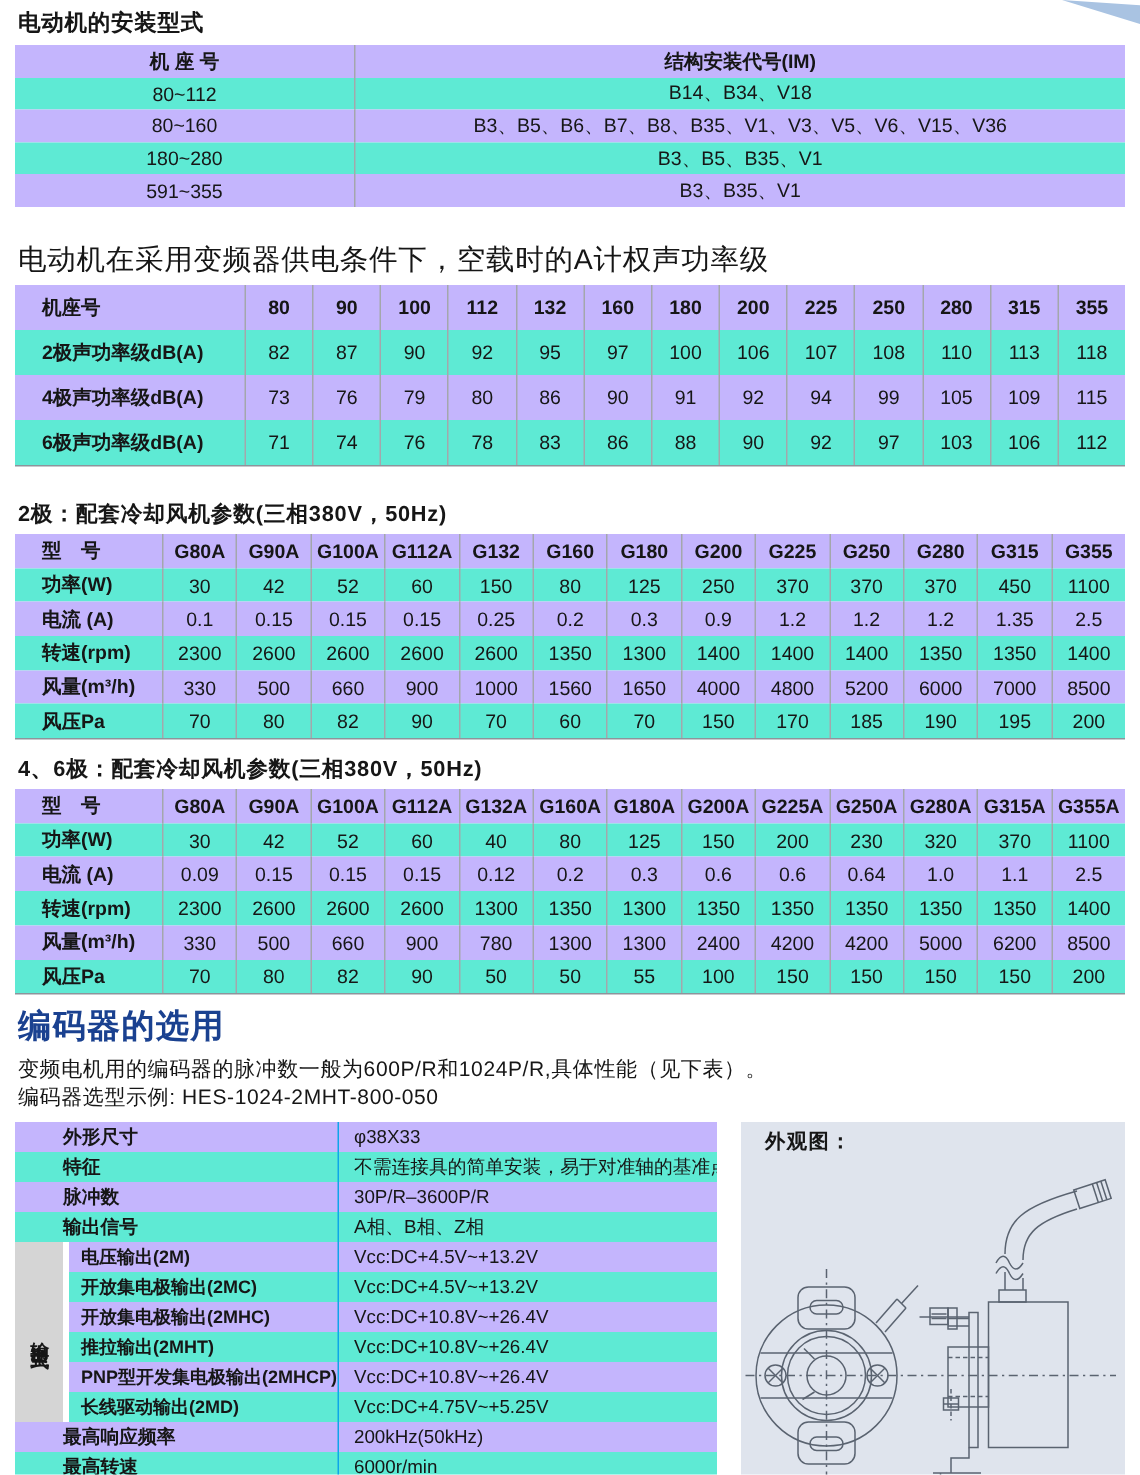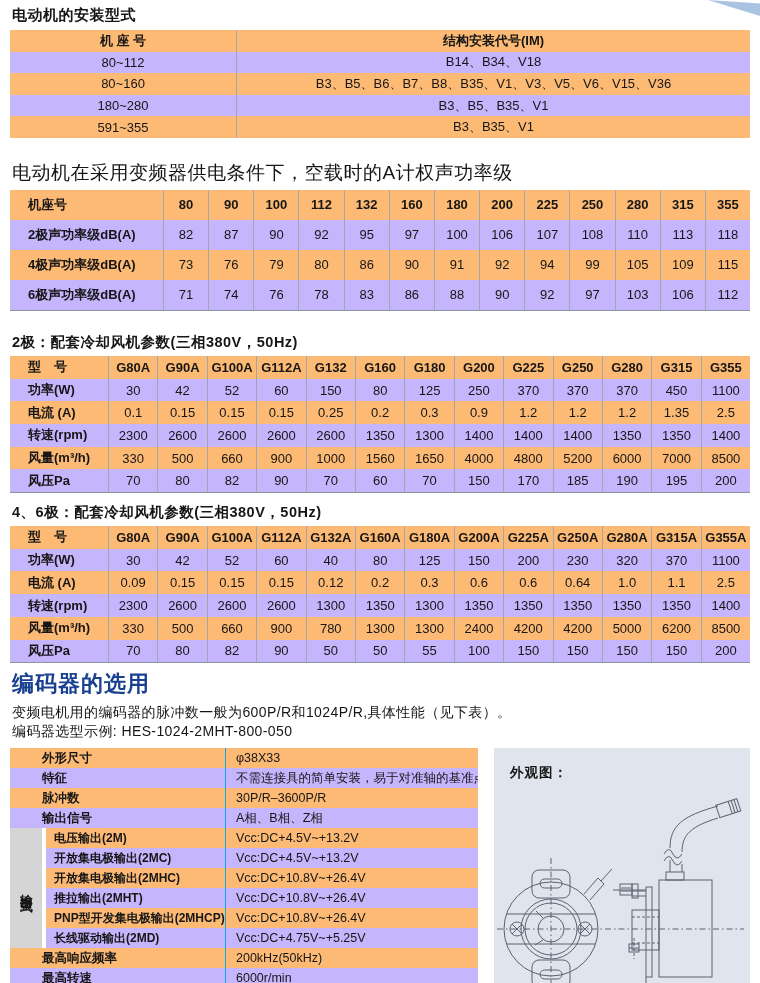--- a/index.html
+++ b/index.html
@@ -11,22 +11,22 @@
   .corner-tri{position:absolute;top:0;right:0;width:52px;height:16px;background:#a9c3e2;
     clip-path:polygon(0 0,100% 22%,100% 100%)}
   .sec-title{font-size:15px;font-weight:700;margin:6px 0 0 2px;letter-spacing:.5px}
   .cap{font-size:19px;margin:22px 0 0 2px;letter-spacing:.5px}
   .cap.bold{font-weight:700;font-size:14.5px}
   .cap.tight{margin-top:10px}
 
   
   .gtable{margin-top:4px;border-bottom:1px solid #8d949b}
   .trow{display:flex}
-  .rb{background:#fdba74}
-  .rw{background:#c4b5fd}
+  .rb{background:#c4b5fd}
+  .rw{background:#5eead4}
   .tcell{flex:1 1 0;display:flex;align-items:center;justify-content:center;
     border-right:1px solid #a3a7ac;font-size:13px;white-space:nowrap;overflow:hidden}
   .trow .tcell:last-child{border-right:none}
   .t1{margin-top:5px;border-bottom:none}
   .t1 .trow{height:21.6px}
   .t1 .tcell:first-child{flex:0 0 226px}
   .t1 .thead .tcell{font-weight:700}
   .t2 .trow{height:30px}
   .t2 .tcell:first-child{flex:0 0 154px;justify-content:flex-start;padding-left:18px;font-weight:600;box-sizing:border-box}
   .t34 .trow{height:22.7px}
@@ -44,21 +44,21 @@
   .evalue{flex:1;display:flex;align-items:center;padding-left:10px;border-left:1px solid #0ea5e9;
     font-size:12.5px;white-space:nowrap;overflow:hidden}
   .egroup{display:flex}
   .eglabel{flex:0 0 32px;background:#d5d5d5;margin-right:4px;display:flex;align-items:center;
     justify-content:center;writing-mode:vertical-lr;text-orientation:upright;font-weight:700;
     font-size:12.5px;letter-spacing:2px}
   .egrows{flex:1 1 0}
   .erow.sub .elabel{flex:0 0 179px;padding-left:8px;font-size:12px}
 
   .outline-panel{width:256px;height:281px;background:#dfe4ed;margin-left:16px;box-sizing:border-box}
-  .outline-label{font-weight:700;font-size:13.5px;padding:16px 0 0 16px;letter-spacing:1px}
+  .outline-label{font-weight:700;font-size:13.5px;padding:4px 0 0 16px;letter-spacing:1px}
   .outline-svg{display:block;margin-top:2px}
 </style>
 </head>
 <body>
 
 <div class="corner-tri"></div>
 
 <div class="page">
 
   <div class="sec-title">电动机的安装型式</div>

